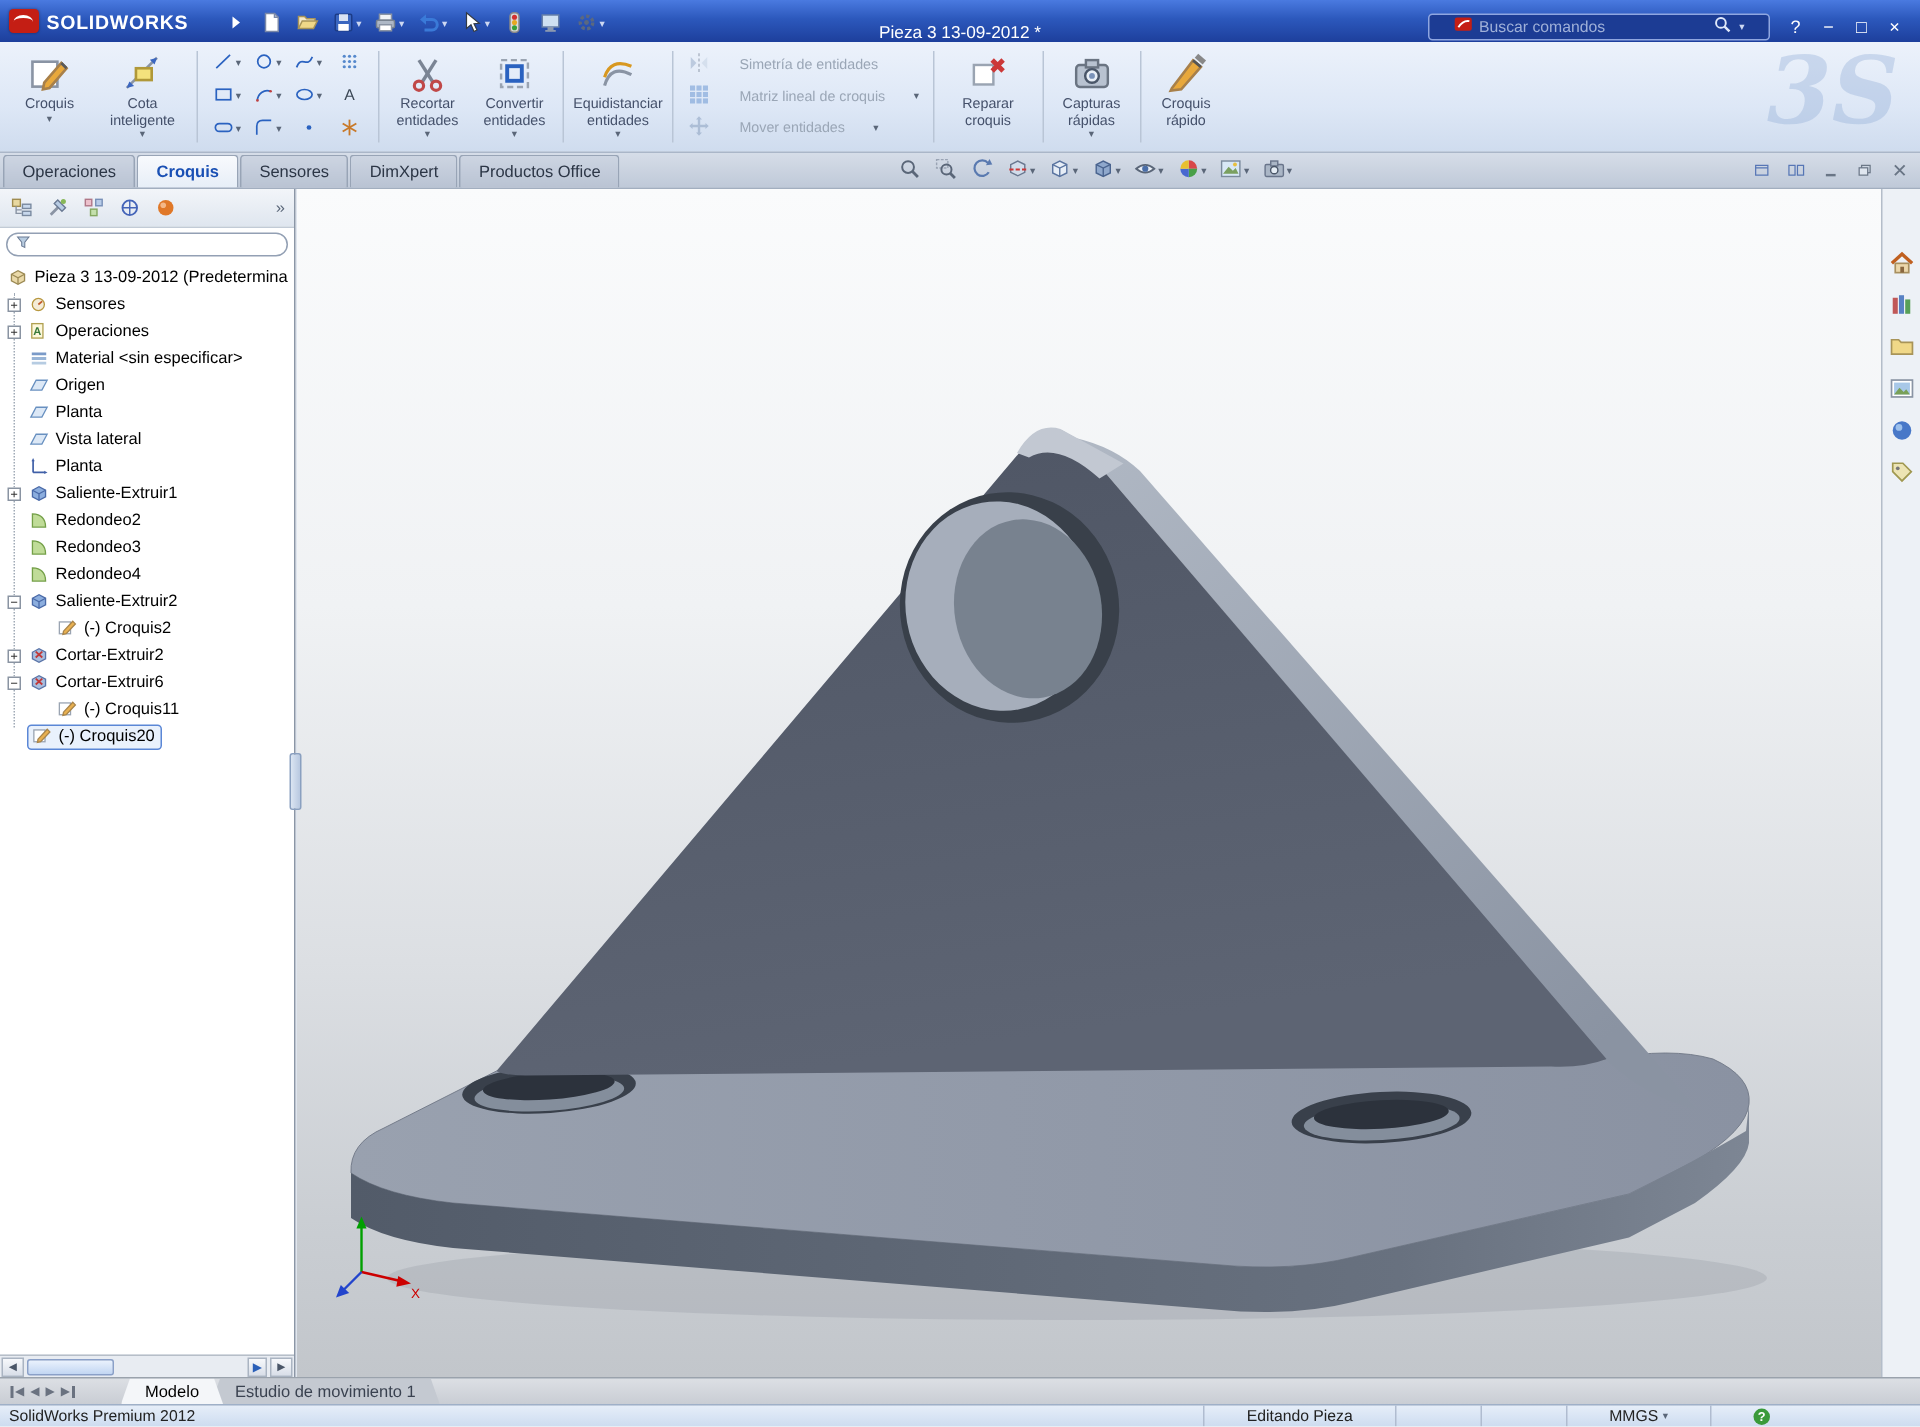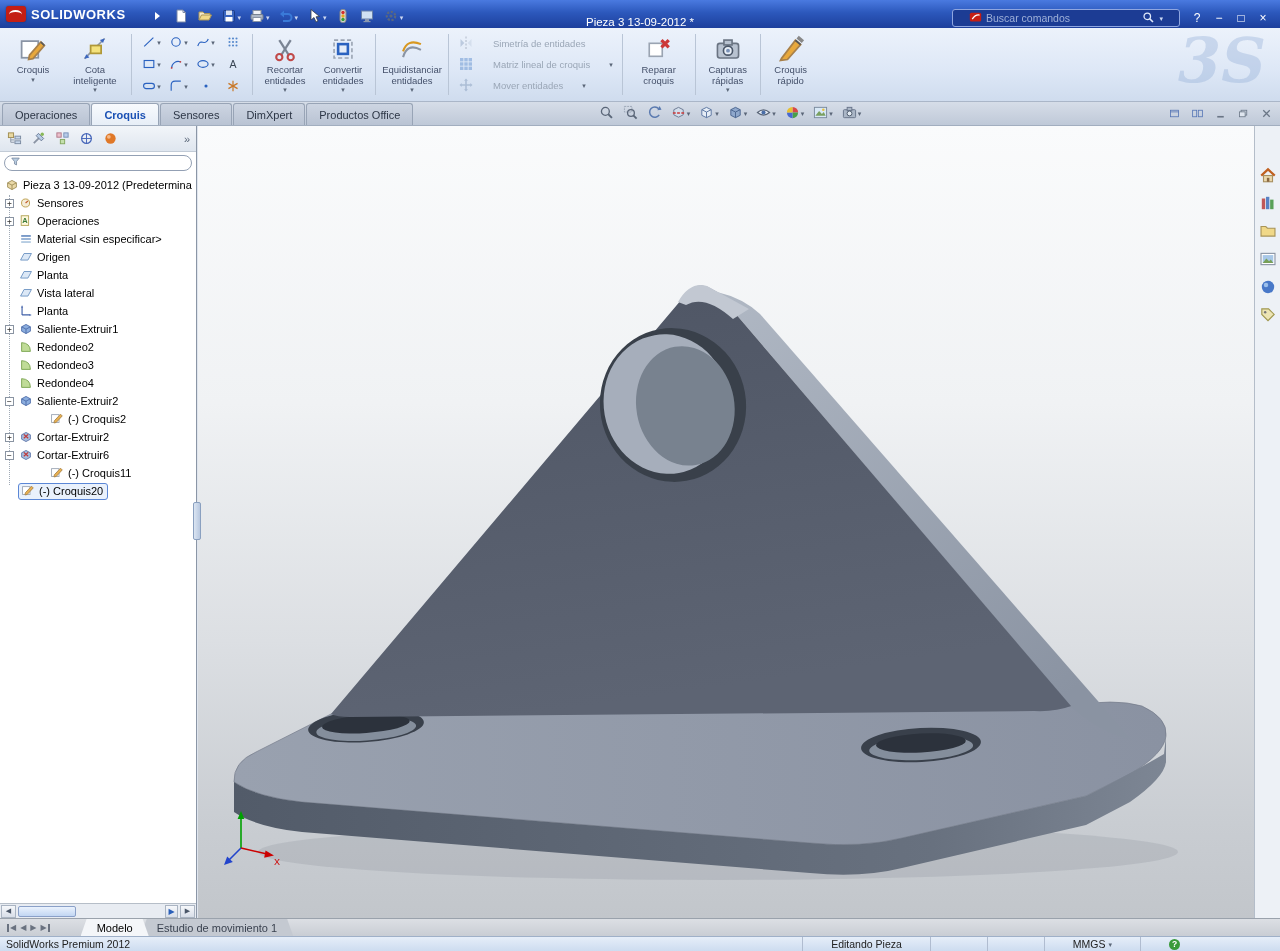--- a/index.html
+++ b/index.html
@@ -66,21 +66,21 @@
   display:flex;align-items:center;gap:7px;padding:0 6px;flex:none}
 .ptab{display:flex;align-items:center;padding:1px;border-radius:2px}
 .pchev{margin-left:auto;color:#5a6678;font-size:11px}
 .filterrow{height:21px;display:flex;align-items:center;padding:2px 4px;flex:none}
 .filter-pill{flex:1;height:16px;border:1px solid #93a0b4;border-radius:8px;background:#fff;
   display:flex;align-items:center;gap:4px;padding:0 5px}
 .tree{position:relative;flex:1;overflow:hidden;padding-top:3px}
 .tree-vline{position:absolute;left:9px;top:22px;height:290px;border-left:1px dotted #a0aab6}
 .trow{height:18px;display:flex;align-items:center;white-space:nowrap;overflow:hidden;position:relative;padding-left:5px}
 .trow.lvl0{padding-left:4px}
-.trow.lvl2{padding-left:36px}
+.trow.lvl2{padding-left:24px}
 .texp{width:9px;height:9px;border:1px solid #8a94a2;background:#fff;font-size:8px;line-height:7px;
   text-align:center;margin-right:4px;color:#333;flex:none;font-family:"DejaVu Sans Mono",monospace}
 .tspacer{width:13px;flex:none}
 .ticon{width:16px;height:15px;flex:none;margin-right:3px;display:flex;align-items:center;justify-content:center}
 .tlabel{color:#000}
 .selbox{display:flex;align-items:center;border:1px solid #5b87d6;background:#e9f1fc;border-radius:3px;padding:0 4px 0 1px}
 .hscroll{height:15px;background:#e8ecf2;border-top:1px solid #b6bec8;display:flex;align-items:center;flex:none;position:relative}
 .sarrow{width:15px;height:13px;display:flex;align-items:center;justify-content:center;font-size:7px;color:#4a5668;
   background:linear-gradient(#f6f8fb,#d8dee8);border:1px solid #aab4c2;margin:0 1px}
 .sthumb{position:absolute;left:18px;top:2px;width:58px;height:11px;border:1px solid #8aa0c8;border-radius:2px;

